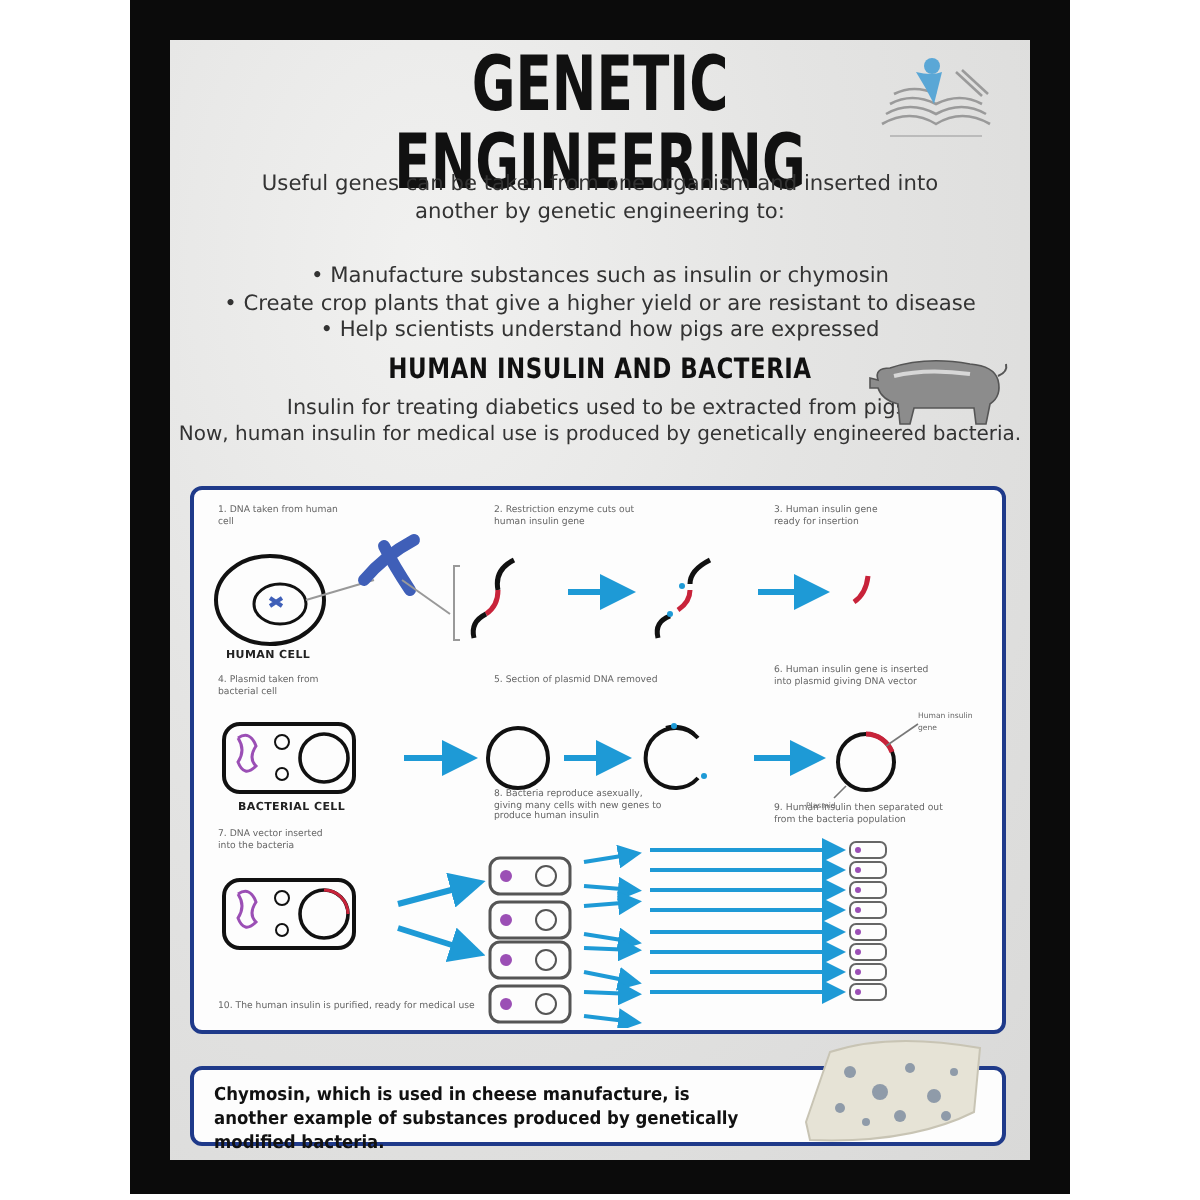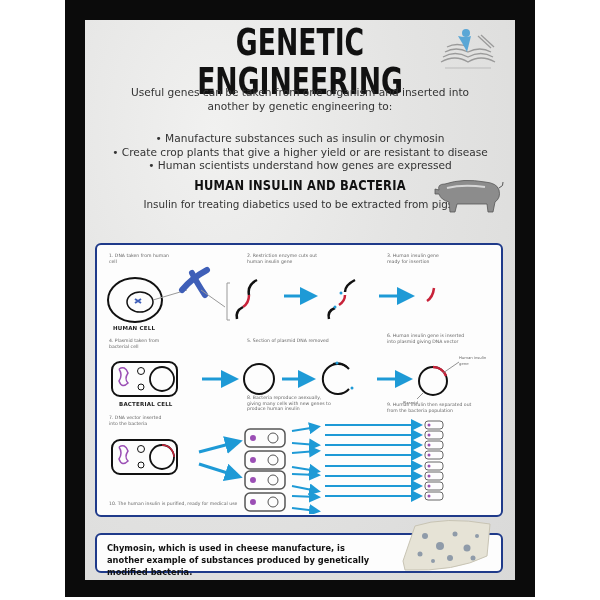--- a/index.html
+++ b/index.html
@@ -45,26 +45,27 @@
     <line x1="12" y1="44" x2="58" y2="44" stroke="#bbb" stroke-width="1"></line>
   </svg>
 
   <div class="title t1">GENETIC</div>
   <div class="title t2">ENGINEERING</div>
 
   <div class="intro" style="padding:0 30px;box-sizing:border-box;">Useful genes can be taken from one organism and inserted into another by genetic engineering to:</div>
   <div class="bullets">
     <div>Manufacture substances such as insulin or chymosin</div>
     <div>Create crop plants that give a higher yield or are resistant to disease</div>
-    <div>Human scientists understand how genes are expressed</div>
+    <div>Help scientists understand how pigs are expressed</div>
   </div>
 
   <div class="sub">HUMAN INSULIN AND BACTERIA</div>
   <div class="sublines">
     <div>Insulin for treating diabetics used to be extracted from pigs.</div>
+    <div style="font-size:10px;">Now, human insulin for medical use is produced by genetically engineered bacteria.</div>
   </div>
 
   <svg class="pig" width="72" height="40" viewBox="0 0 72 40">
     <path d="M6 16 Q4 10 12 10 Q30 4 52 8 Q64 9 66 16 Q68 24 62 28 L60 38 L55 38 L54 30 L24 30 L22 38 L17 38 L16 28 Q8 26 6 20 L2 20 L2 15Z" fill="#8c8c8c" stroke="#555" stroke-width="0.8"></path>
     <path d="M14 14 Q30 10 52 13" stroke="#d7d7d7" stroke-width="2" fill="none"></path>
     <path d="M66 14 Q71 12 70 8" stroke="#555" fill="none"></path>
   </svg>
 
   <div class="diag">
     <svg width="403" height="269" viewBox="0 0 403 269" style="position:absolute;left:0;top:0;">

